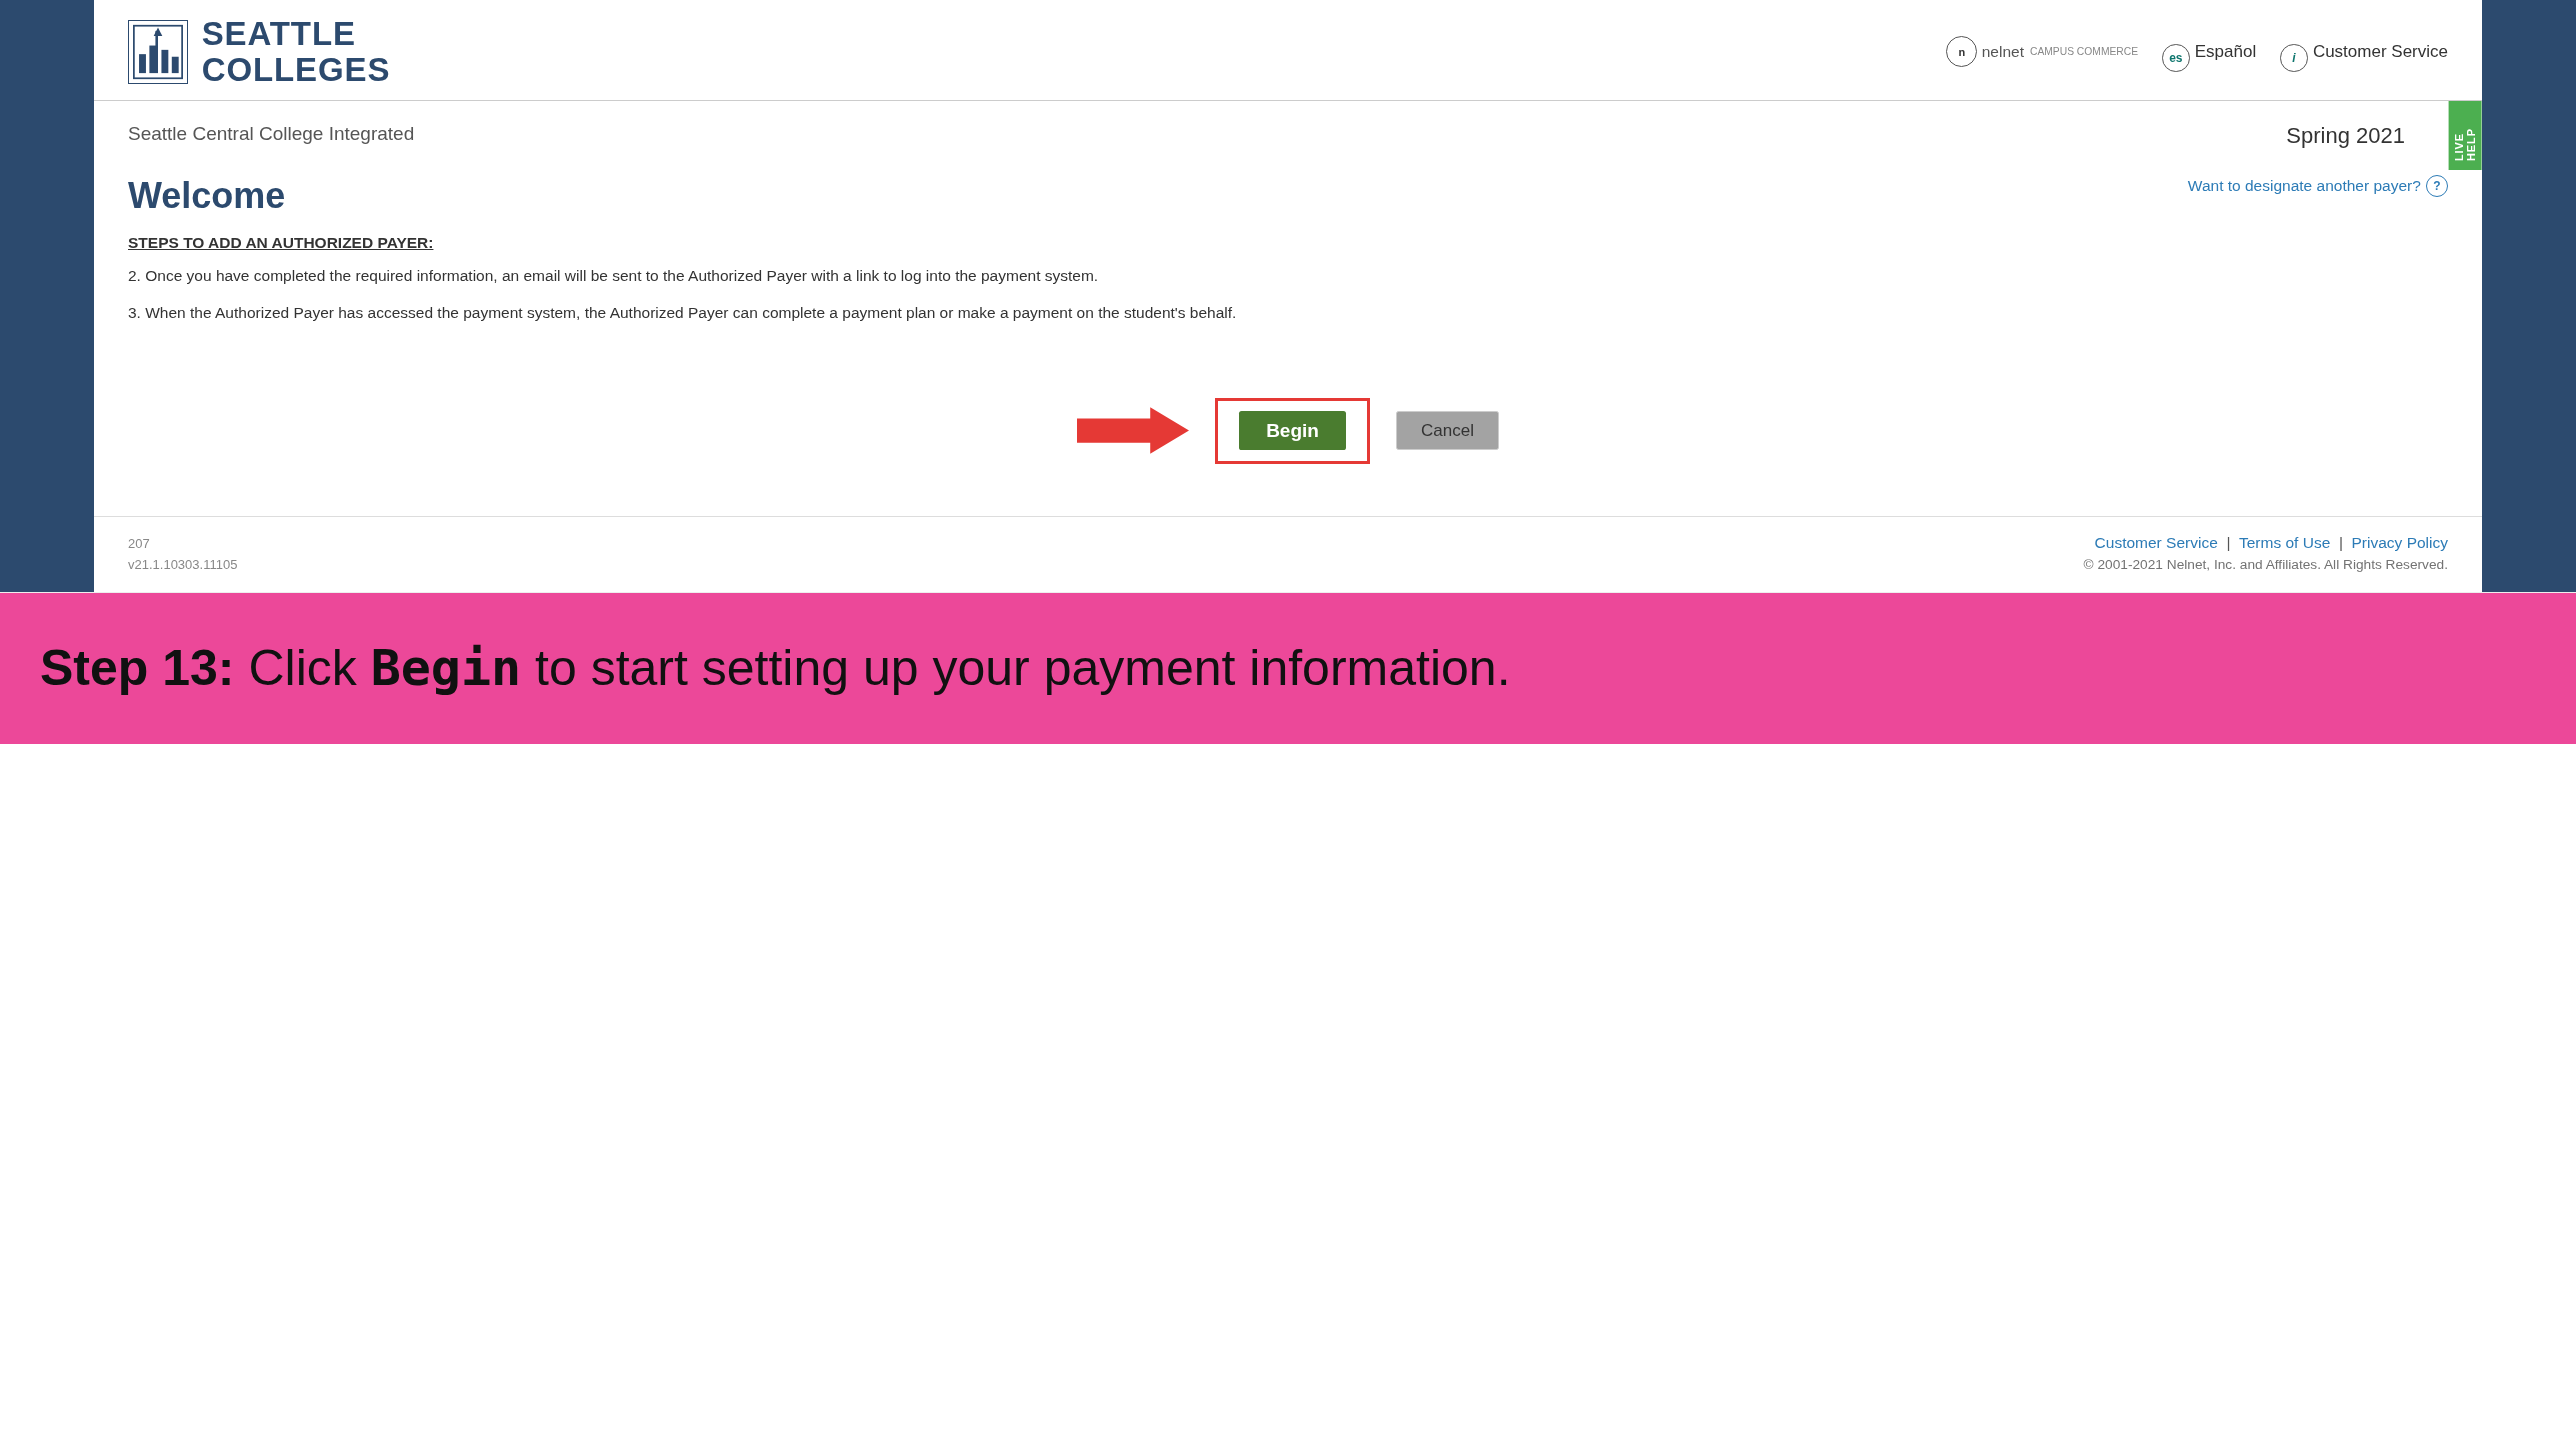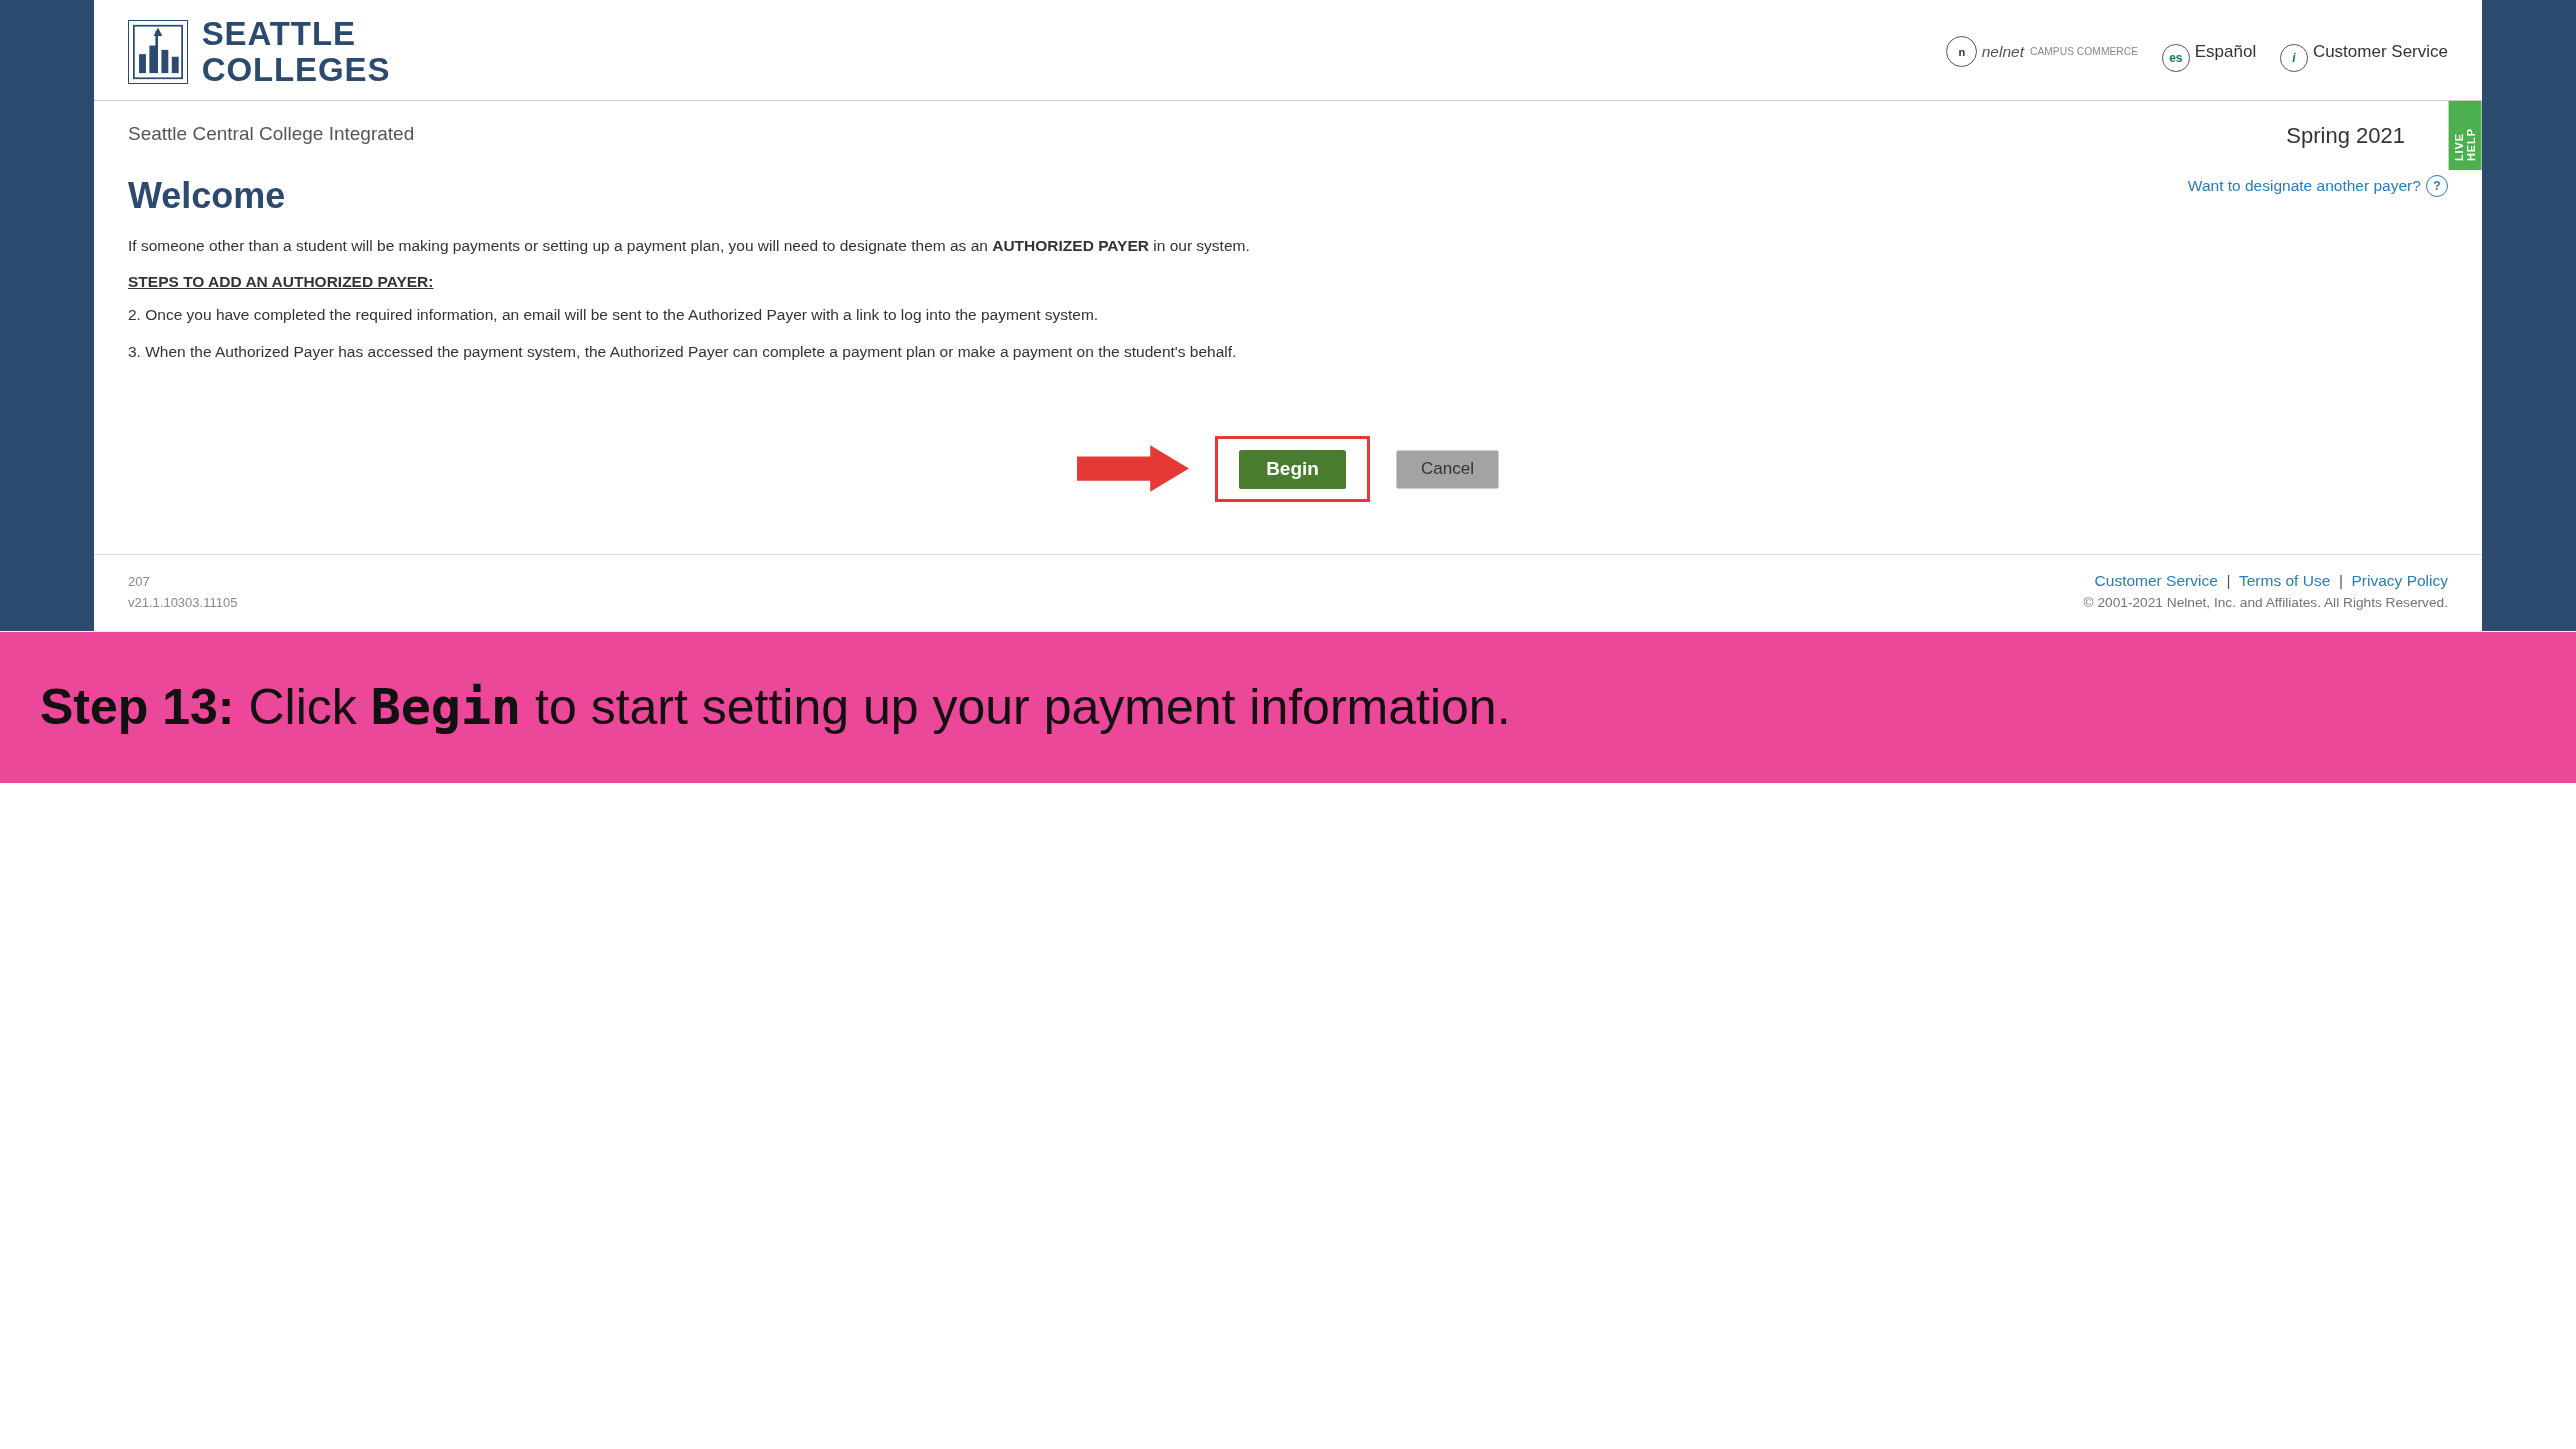--- a/index.html
+++ b/index.html
@@ -100,21 +100,20 @@
       align-items: center;
       justify-content: center;
       font-size: 11px;
       font-weight: bold;
       color: #333;
     }
 
     .nelnet-text {
       font-size: 15.5px;
       color: #555;
-      font-style: italic;
     }
 
     .nav-item {
       display: flex;
       align-items: center;
       gap: 5.2px;
       cursor: pointer;
       color: #333;
       font-size: 17px;
     }
@@ -404,25 +403,20 @@
       <div class="welcome-section">
 
         <div style="display:flex; justify-content:space-between; align-items:flex-start;">
           <h1 class="welcome-title">Welcome</h1>
           <div class="designate-link">
             <span>Want to designate another payer?</span>
             <div class="designate-circle">?</div>
           </div>
         </div>
 
-        <p class="welcome-body">
-          <span>If someone other than a student will be making payments or setting up a payment plan, you will need to designate them as an</span>
-          <strong>AUTHORIZED PAYER</strong>
-          <span>in our system.</span>
-        </p>
 
         <p class="steps-heading">STEPS TO ADD AN AUTHORIZED PAYER:</p>
 
 
         <p class="step-item">2. Once you have completed the required information, an email will be sent to the Authorized Payer with a link to log into the payment system.</p>
 
         <p class="step-item">3. When the Authorized Payer has accessed the payment system, the Authorized Payer can complete a payment plan or make a payment on the student's behalf.</p>
       </div>
 
       <div class="action-area">

